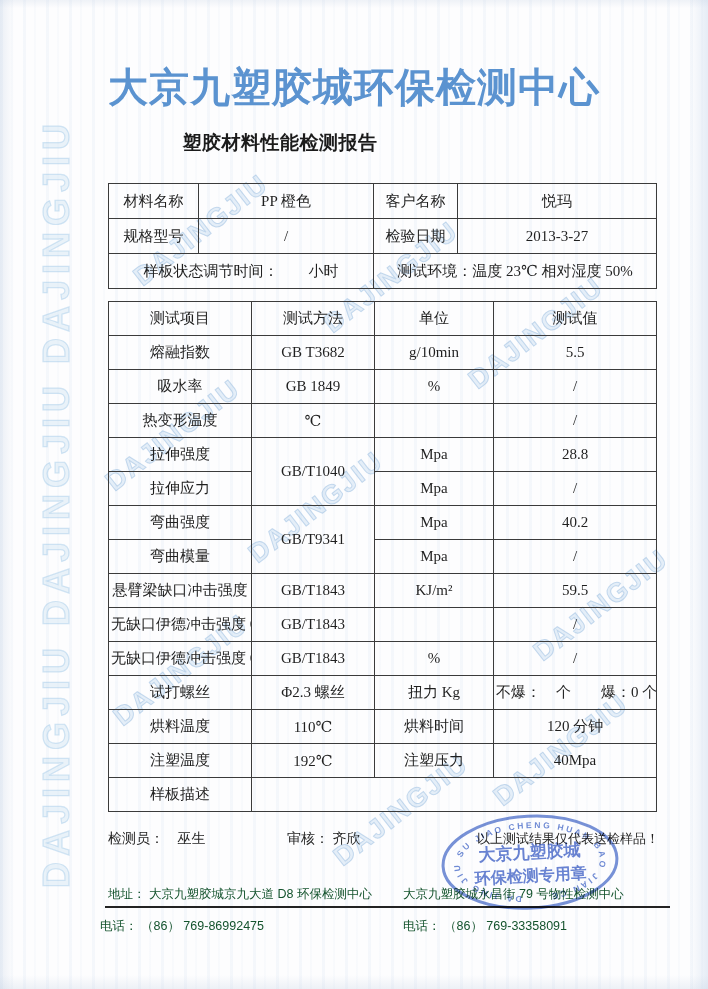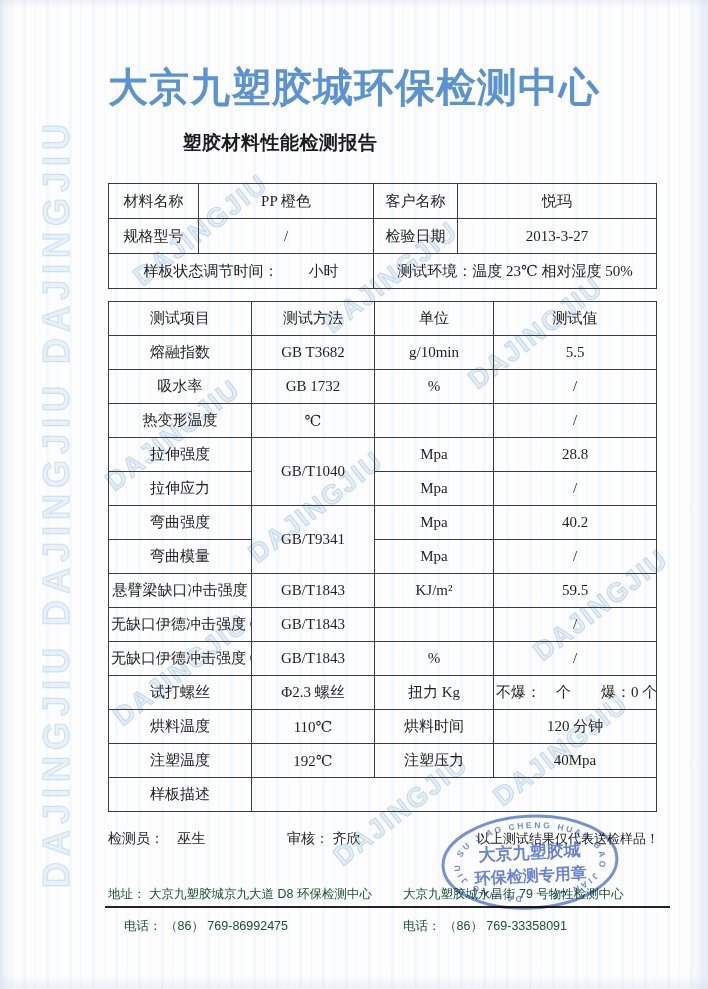--- a/index.html
+++ b/index.html
@@ -92,21 +92,21 @@
     position: absolute; left: 105px; top: 906px; width: 565px; height: 2px;
     background: #232323;
   }
   .footer .f-text {
     position: absolute; white-space: nowrap;
     font-family: "Liberation Sans", "DejaVu Sans", sans-serif;
     font-weight: 400; font-size: 12.5px; color: #14532d;
   }
   .addr-left  { left: 108px; top: 886px; }
   .addr-right { left: 403px; top: 886px; }
-  .tel-left   { left: 124px; top: 918px; }
+  .tel-left   { left: 100px; top: 918px; }
   .tel-right  { left: 403px; top: 918px; }
 </style>
 </head>
 <body>
 
 <div class="page">
 
   <div class="scan-texture"></div>
 
   <div>
@@ -167,21 +167,21 @@
       <td>测试值</td>
     </tr>
     <tr>
       <td>熔融指数</td>
       <td>GB T3682</td>
       <td>g/10min</td>
       <td>5.5</td>
     </tr>
     <tr>
       <td>吸水率</td>
-      <td>GB 1732</td>
+      <td>GB 1849</td>
       <td>%</td>
       <td>/</td>
     </tr>
     <tr>
       <td>热变形温度</td>
       <td>℃</td>
       <td></td>
       <td>/</td>
     </tr>
     <tr>

